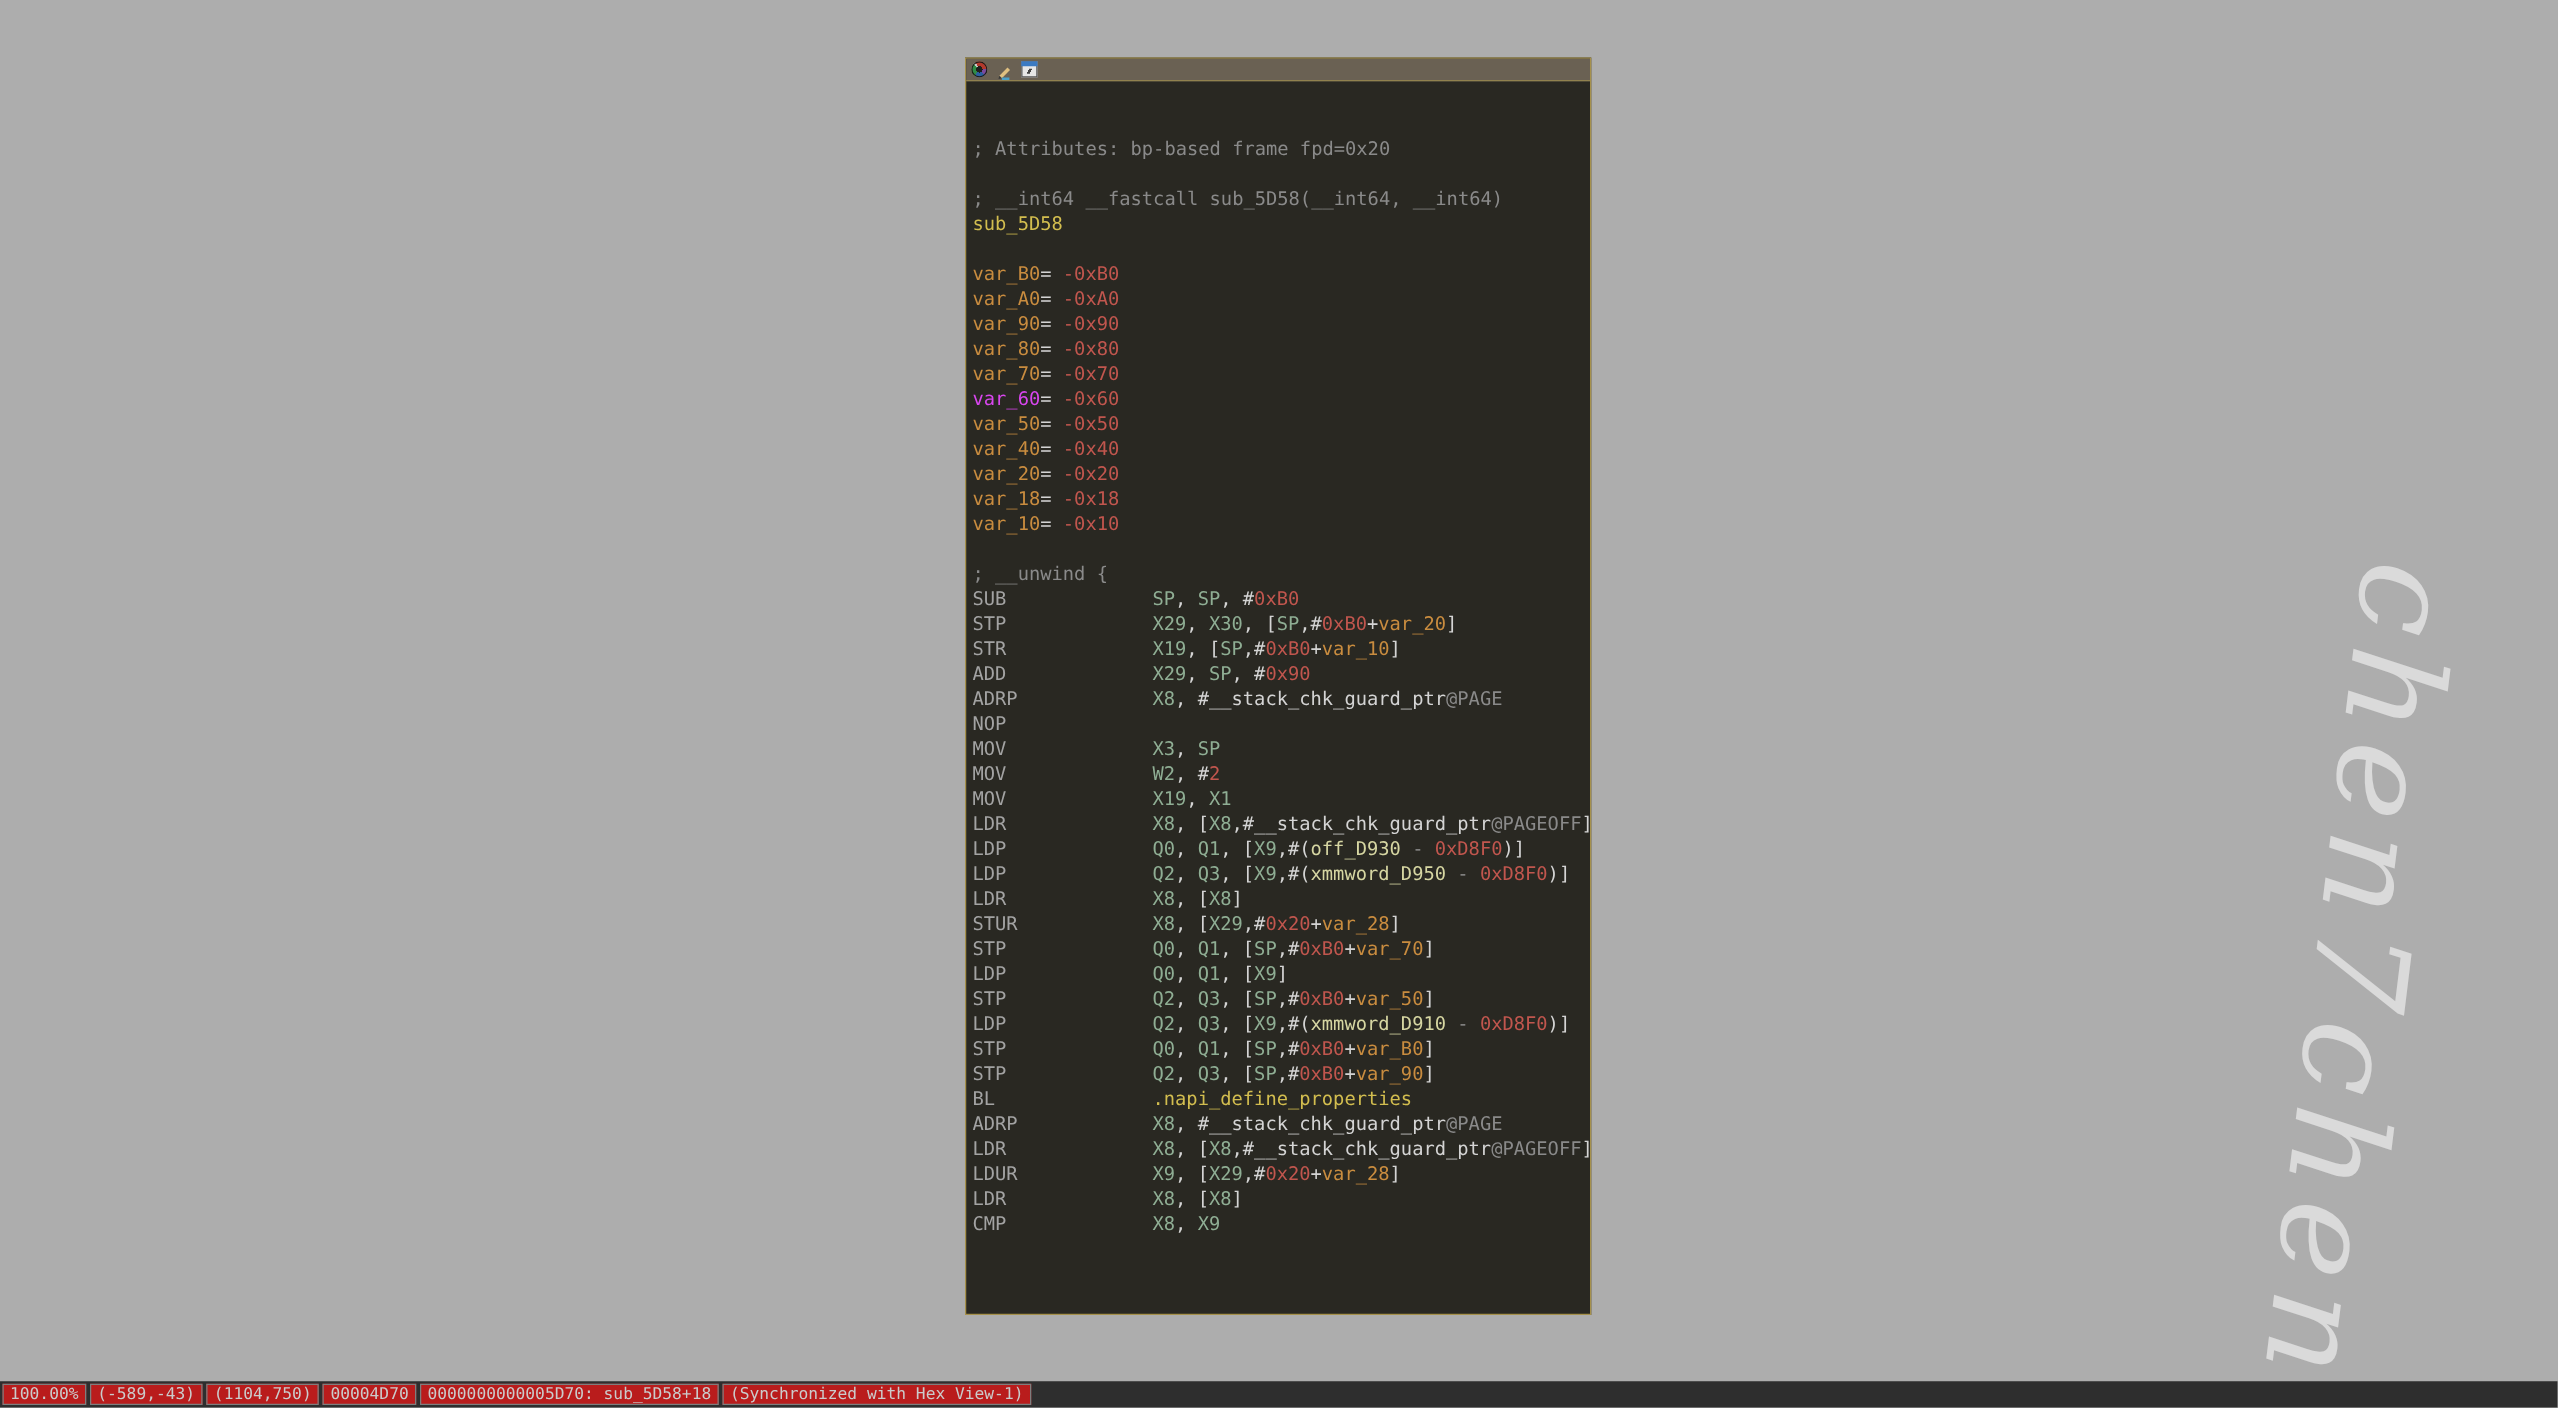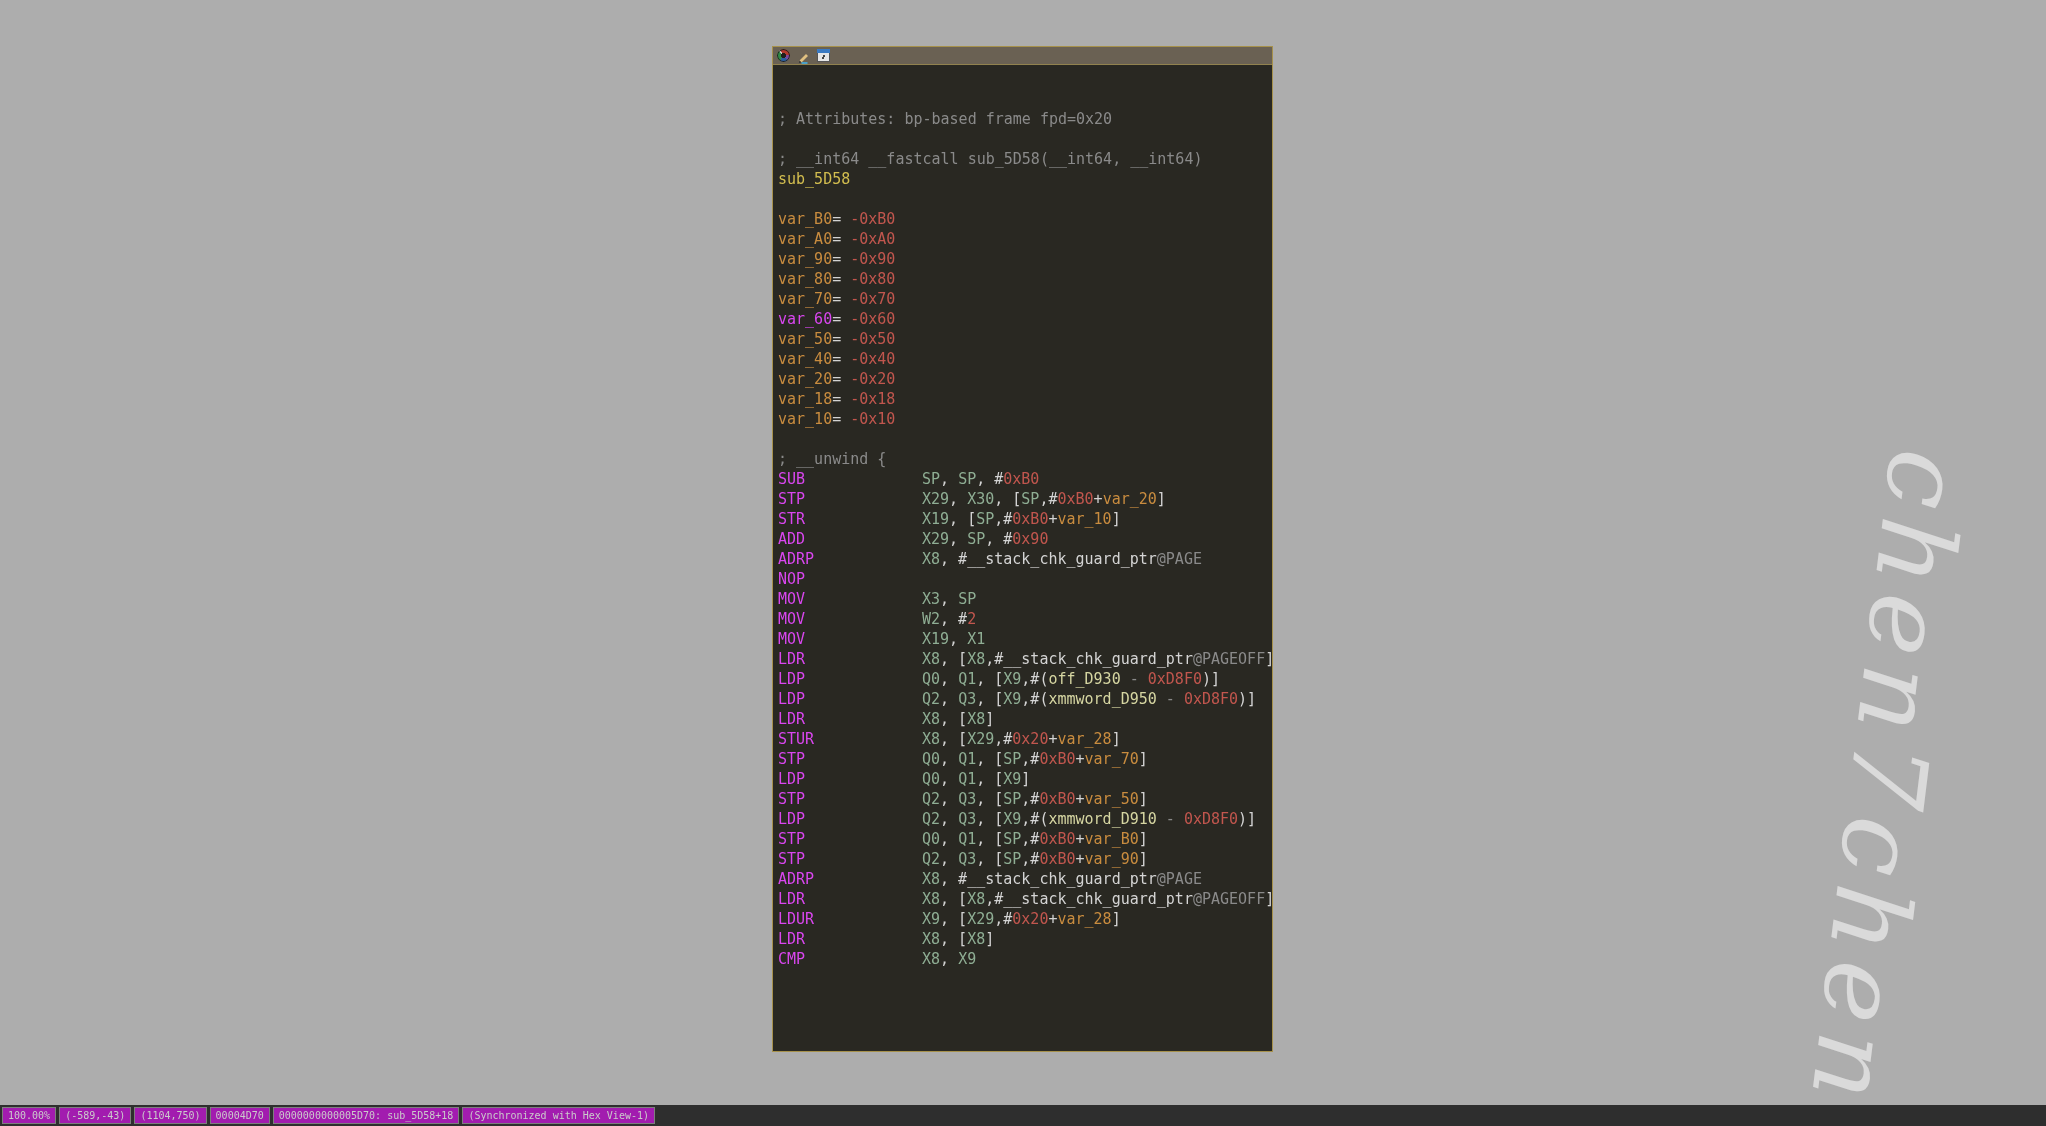--- a/index.html
+++ b/index.html
@@ -37,33 +37,33 @@
   .icon-window::before{content:"";position:absolute;left:0;top:0;width:13px;height:4px;background:#3B7AC2;}
   .icon-window::after{content:"";position:absolute;left:2px;top:6px;width:9px;height:4px;
     background:linear-gradient(115deg, transparent 40%, #444 40%, #444 60%, transparent 60%);}
   
   .code{
     position:absolute;left:0;top:18px;right:0;bottom:0;
     padding:44px 0 0 5px;box-sizing:border-box;overflow:hidden;cursor:text;
   }
   .line{height:20px;line-height:20px;font-size:15px;white-space:pre;color:#D4D4D4;}
   .line.cur{background:rgba(255,255,255,0.035);}
-  .mn{display:inline-block;width:144px;color:#d946ef;}
+  .mn{display:inline-block;width:144px;color:#a3a3a3;}
   .hl-box{
     border:3px solid #D24B35;border-radius:4px;padding:0 3px;margin:-3px 0;
     display:inline-block;line-height:17px;height:20px;box-sizing:content-box;
   }
   
   .statusbar{
     position:absolute;left:0;bottom:0;width:2046px;height:21px;background:#2E2E2E;
     display:flex;align-items:center;gap:3px;padding-left:2px;box-sizing:border-box;
   }
   .statusseg{
-    border:1px solid #7E7E7E;color:#CBCBCB;font-size:10px;line-height:15px;
-    height:17px;box-sizing:border-box;padding:0 5px;white-space:pre;background:#a21caf;
+    border:1px solid #7E7E7E;color:#CBCBCB;font-size:13px;line-height:15px;
+    height:17px;box-sizing:border-box;padding:0 5px;white-space:pre;background:#b91c1c;
   }
 </style>
 </head>
 <body>
 
 <div class="watermark">chen7chen</div>
 
 <div class="window">
   <div class="titlebar">
     <span class="tb-icon icon-wheel"></span>
@@ -108,20 +108,21 @@
       <div class="line"><span class="mn">LDP</span><span style="color: rgb(143, 174, 148);">Q0</span><span style="color: rgb(212, 212, 212);">, </span><span style="color: rgb(143, 174, 148);">Q1</span><span style="color: rgb(212, 212, 212);">, [</span><span style="color: rgb(143, 174, 148);">X9</span><span style="color: rgb(212, 212, 212);">,#(</span><span style="color: rgb(214, 214, 162);">off_D930</span><span style="color: rgb(138, 138, 138);"> - </span><span style="color: rgb(193, 86, 78);">0xD8F0</span><span style="color: rgb(212, 212, 212);">)]</span></div>
       <div class="line"><span class="mn">LDP</span><span style="color: rgb(143, 174, 148);">Q2</span><span style="color: rgb(212, 212, 212);">, </span><span style="color: rgb(143, 174, 148);">Q3</span><span style="color: rgb(212, 212, 212);">, [</span><span style="color: rgb(143, 174, 148);">X9</span><span style="color: rgb(212, 212, 212);">,#(</span><span style="color: rgb(214, 214, 162);">xmmword_D950</span><span style="color: rgb(138, 138, 138);"> - </span><span style="color: rgb(193, 86, 78);">0xD8F0</span><span style="color: rgb(212, 212, 212);">)]</span></div>
       <div class="line"><span class="mn">LDR</span><span style="color: rgb(143, 174, 148);">X8</span><span style="color: rgb(212, 212, 212);">, [</span><span style="color: rgb(143, 174, 148);">X8</span><span style="color: rgb(212, 212, 212);">]</span></div>
       <div class="line"><span class="mn">STUR</span><span style="color: rgb(143, 174, 148);">X8</span><span style="color: rgb(212, 212, 212);">, [</span><span style="color: rgb(143, 174, 148);">X29</span><span style="color: rgb(212, 212, 212);">,#</span><span style="color: rgb(193, 86, 78);">0x20</span><span style="color: rgb(212, 212, 212);">+</span><span style="color: rgb(201, 140, 63);">var_28</span><span style="color: rgb(212, 212, 212);">]</span></div>
       <div class="line"><span class="mn">STP</span><span style="color: rgb(143, 174, 148);">Q0</span><span style="color: rgb(212, 212, 212);">, </span><span style="color: rgb(143, 174, 148);">Q1</span><span style="color: rgb(212, 212, 212);">, [</span><span style="color: rgb(143, 174, 148);">SP</span><span style="color: rgb(212, 212, 212);">,#</span><span style="color: rgb(193, 86, 78);">0xB0</span><span style="color: rgb(212, 212, 212);">+</span><span style="color: rgb(201, 140, 63);">var_70</span><span style="color: rgb(212, 212, 212);">]</span></div>
       <div class="line"><span class="mn">LDP</span><span style="color: rgb(143, 174, 148);">Q0</span><span style="color: rgb(212, 212, 212);">, </span><span style="color: rgb(143, 174, 148);">Q1</span><span style="color: rgb(212, 212, 212);">, [</span><span style="color: rgb(143, 174, 148);">X9</span><span style="color: rgb(212, 212, 212);">]</span></div>
       <div class="line"><span class="mn">STP</span><span style="color: rgb(143, 174, 148);">Q2</span><span style="color: rgb(212, 212, 212);">, </span><span style="color: rgb(143, 174, 148);">Q3</span><span style="color: rgb(212, 212, 212);">, [</span><span style="color: rgb(143, 174, 148);">SP</span><span style="color: rgb(212, 212, 212);">,#</span><span style="color: rgb(193, 86, 78);">0xB0</span><span style="color: rgb(212, 212, 212);">+</span><span style="color: rgb(201, 140, 63);">var_50</span><span style="color: rgb(212, 212, 212);">]</span></div>
       <div class="line"><span class="mn">LDP</span><span style="color: rgb(143, 174, 148);">Q2</span><span style="color: rgb(212, 212, 212);">, </span><span style="color: rgb(143, 174, 148);">Q3</span><span style="color: rgb(212, 212, 212);">, [</span><span style="color: rgb(143, 174, 148);">X9</span><span style="color: rgb(212, 212, 212);">,#(</span><span style="color: rgb(214, 214, 162);">xmmword_D910</span><span style="color: rgb(138, 138, 138);"> - </span><span style="color: rgb(193, 86, 78);">0xD8F0</span><span style="color: rgb(212, 212, 212);">)]</span></div>
       <div class="line"><span class="mn">STP</span><span style="color: rgb(143, 174, 148);">Q0</span><span style="color: rgb(212, 212, 212);">, </span><span style="color: rgb(143, 174, 148);">Q1</span><span style="color: rgb(212, 212, 212);">, [</span><span style="color: rgb(143, 174, 148);">SP</span><span style="color: rgb(212, 212, 212);">,#</span><span style="color: rgb(193, 86, 78);">0xB0</span><span style="color: rgb(212, 212, 212);">+</span><span style="color: rgb(201, 140, 63);">var_B0</span><span style="color: rgb(212, 212, 212);">]</span></div>
       <div class="line"><span class="mn">STP</span><span style="color: rgb(143, 174, 148);">Q2</span><span style="color: rgb(212, 212, 212);">, </span><span style="color: rgb(143, 174, 148);">Q3</span><span style="color: rgb(212, 212, 212);">, [</span><span style="color: rgb(143, 174, 148);">SP</span><span style="color: rgb(212, 212, 212);">,#</span><span style="color: rgb(193, 86, 78);">0xB0</span><span style="color: rgb(212, 212, 212);">+</span><span style="color: rgb(201, 140, 63);">var_90</span><span style="color: rgb(212, 212, 212);">]</span></div>
+      <div class="line"><span class="mn">BL</span><span style="color: rgb(210, 189, 79);">.napi_define_properties</span></div>
       <div class="line"><span class="mn">ADRP</span><span style="color: rgb(143, 174, 148);">X8</span><span style="color: rgb(212, 212, 212);">, #__stack_chk_guard_ptr</span><span style="color: rgb(138, 138, 138);">@PAGE</span></div>
       <div class="line"><span class="mn">LDR</span><span style="color: rgb(143, 174, 148);">X8</span><span style="color: rgb(212, 212, 212);">, [</span><span style="color: rgb(143, 174, 148);">X8</span><span style="color: rgb(212, 212, 212);">,#__stack_chk_guard_ptr</span><span style="color: rgb(138, 138, 138);">@PAGEOFF</span><span style="color: rgb(212, 212, 212);">]</span></div>
       <div class="line"><span class="mn">LDUR</span><span style="color: rgb(143, 174, 148);">X9</span><span style="color: rgb(212, 212, 212);">, [</span><span style="color: rgb(143, 174, 148);">X29</span><span style="color: rgb(212, 212, 212);">,#</span><span style="color: rgb(193, 86, 78);">0x20</span><span style="color: rgb(212, 212, 212);">+</span><span style="color: rgb(201, 140, 63);">var_28</span><span style="color: rgb(212, 212, 212);">]</span></div>
       <div class="line"><span class="mn">LDR</span><span style="color: rgb(143, 174, 148);">X8</span><span style="color: rgb(212, 212, 212);">, [</span><span style="color: rgb(143, 174, 148);">X8</span><span style="color: rgb(212, 212, 212);">]</span></div>
       <div class="line"><span class="mn">CMP</span><span style="color: rgb(143, 174, 148);">X8</span><span style="color: rgb(212, 212, 212);">, </span><span style="color: rgb(143, 174, 148);">X9</span></div>
     </div>
 </div>
 
 <div class="statusbar">
     <span class="statusseg">100.00%</span>

